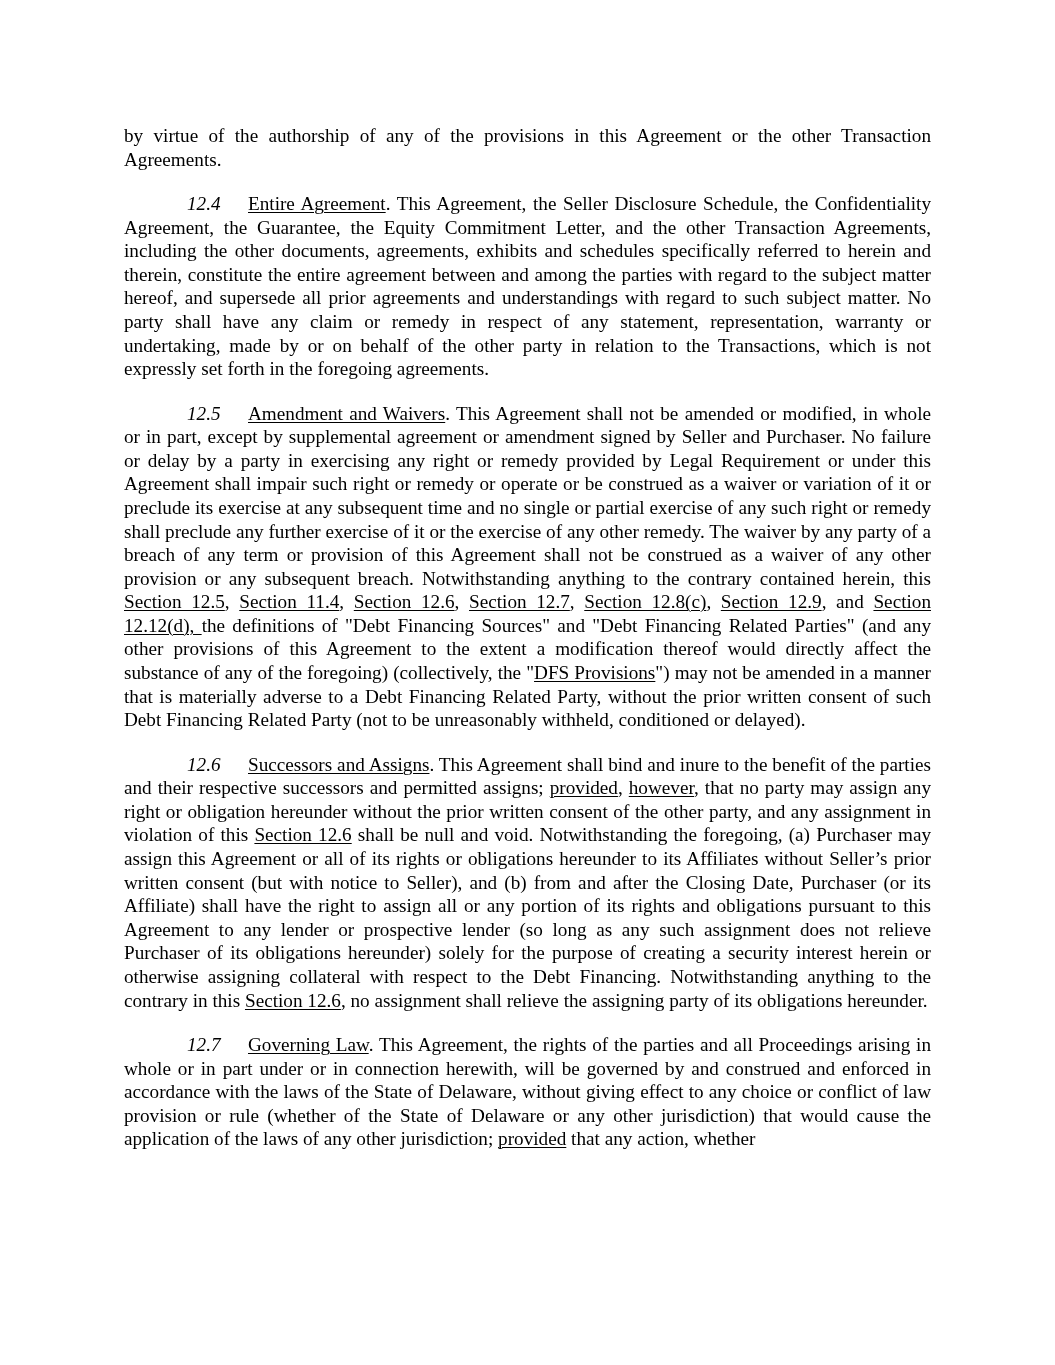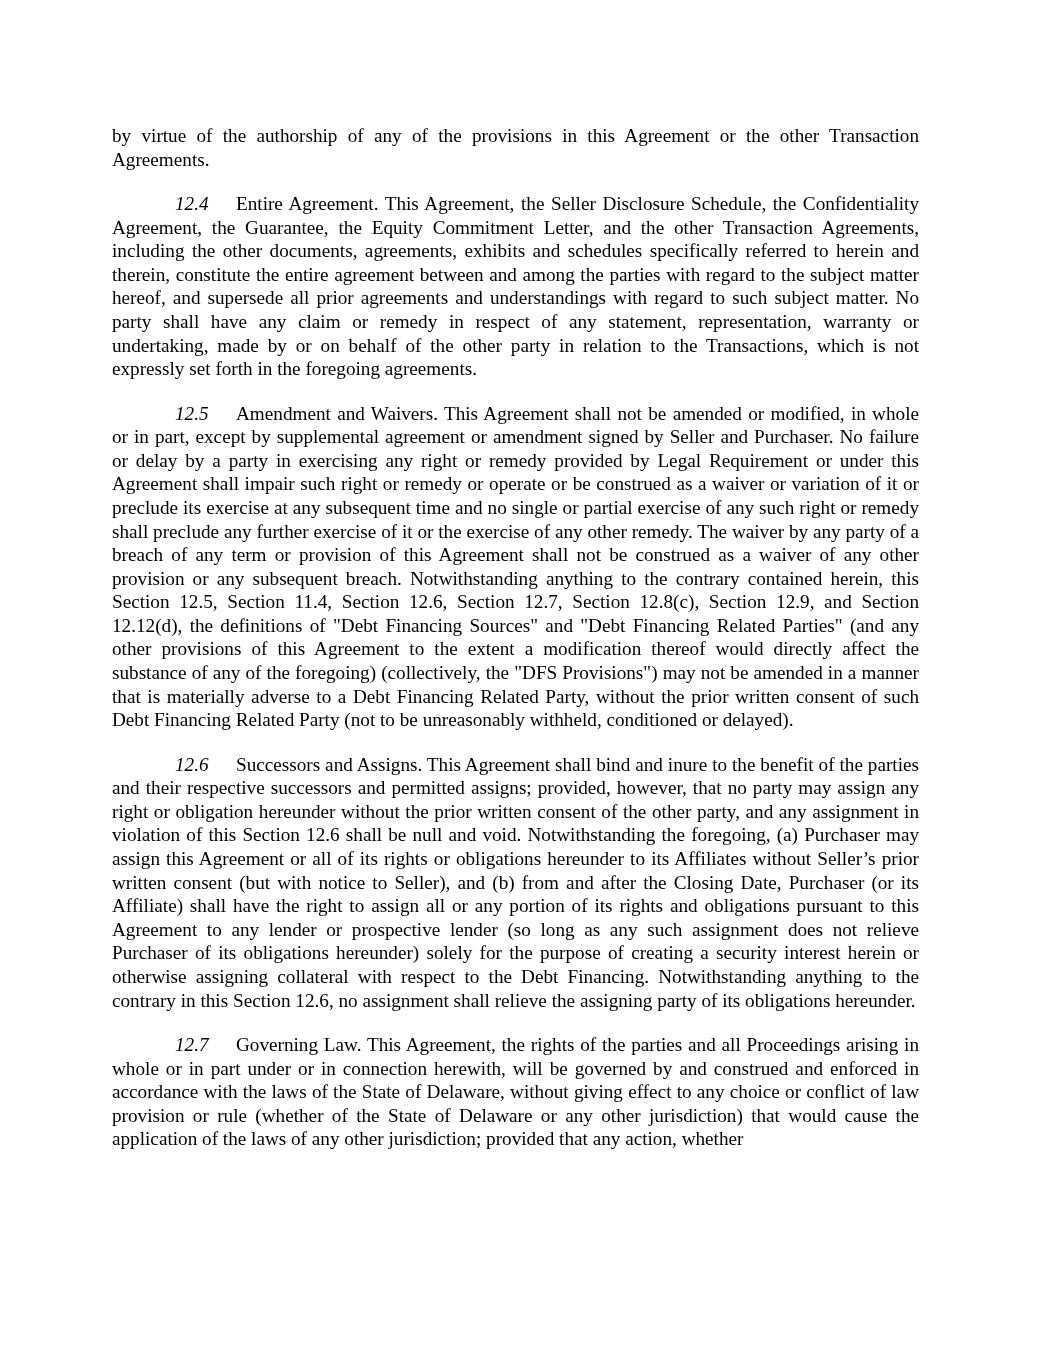--- a/index.html
+++ b/index.html
@@ -10,37 +10,38 @@
   body {
     width: 1055px;
     height: 1365px;
     position: relative;
     overflow: hidden;
     color: #000000;
     font-family: "Liberation Serif", serif;
   }
   .page {
     position: absolute;
-    left: 112px;
+    left: 124px;
     top: 124px;
     width: 807px;
     font-size: 19.2px;
     line-height: 23.6px;
     text-align: justify;
   }
   .para {
     margin: 0 0 20.8px 0;
   }
   .num {
     display: inline-block;
     width: 61px;
     margin-left: 63px;
     font-style: italic;
   }
   .u {
+    text-decoration: underline;
     text-underline-offset: 2px;
     text-decoration-thickness: 1px;
   }
 </style>
 </head>
 <body>
 
 <div class="page">
   <p class="para">by virtue of the authorship of any of the provisions in this Agreement or the other Transaction Agreements.</p>
   <div id="sections">

